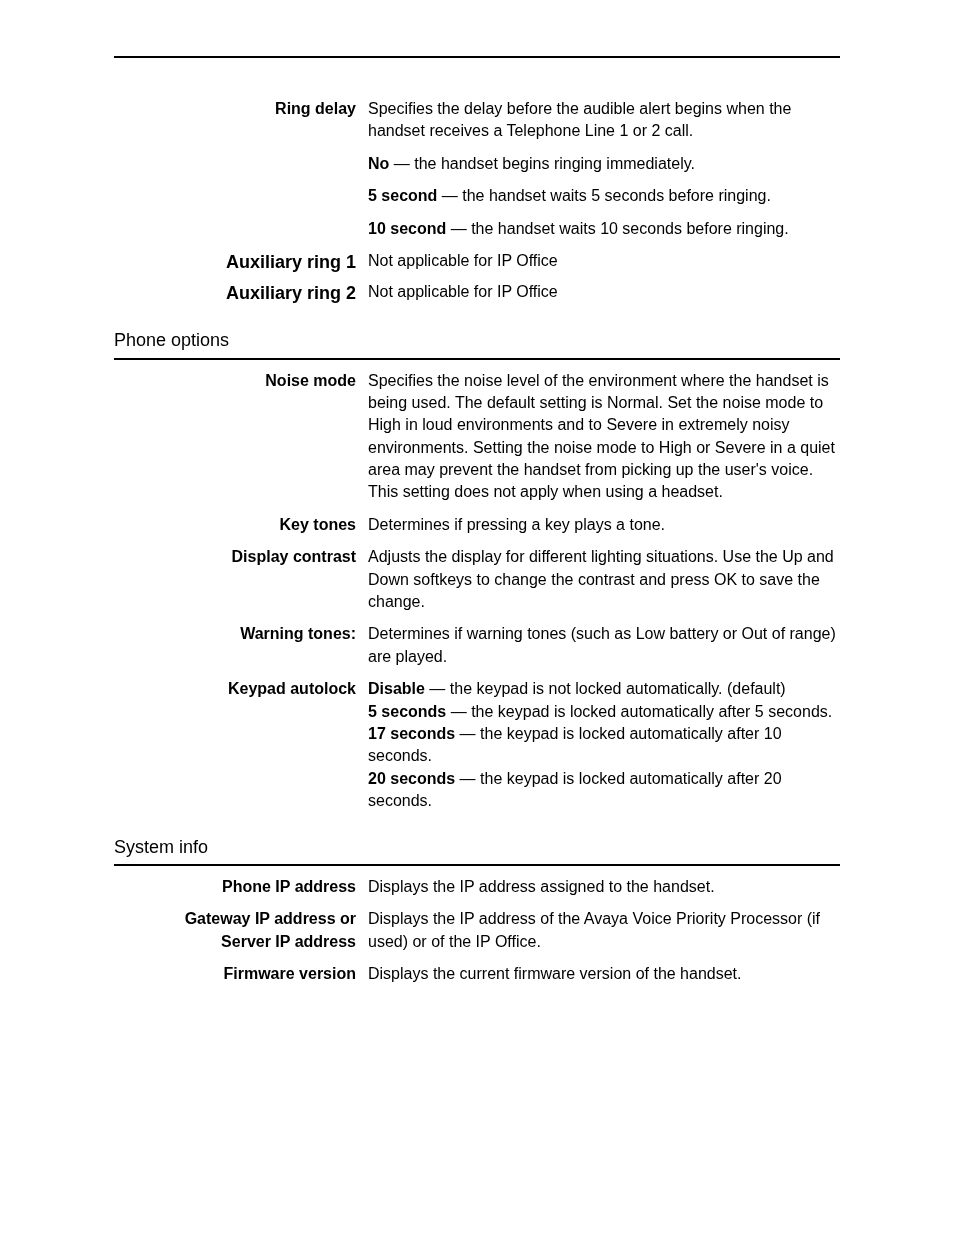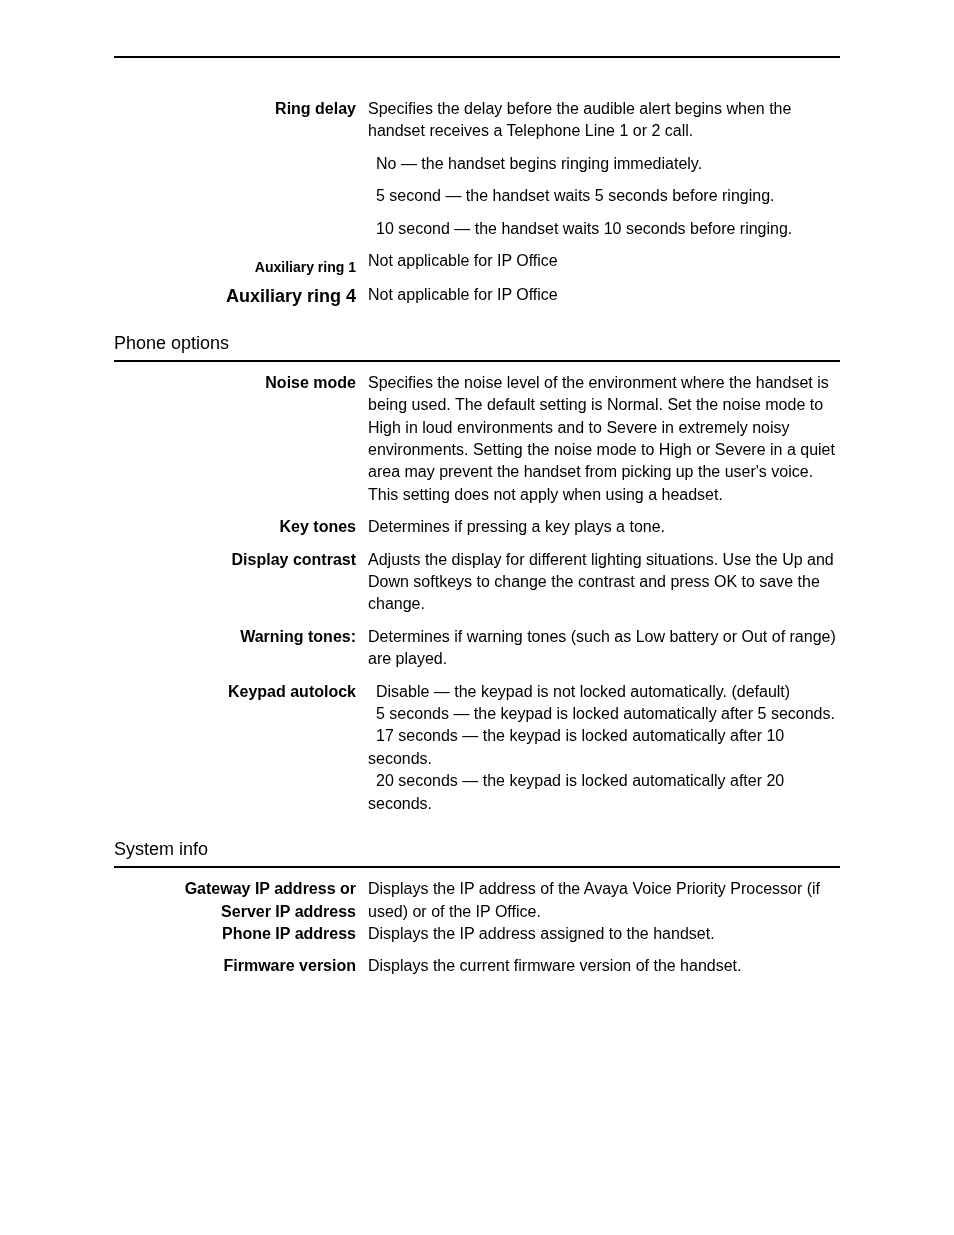--- a/index.html
+++ b/index.html
@@ -2,21 +2,21 @@
 <html><head>
 <meta charset="utf-8">
 <style>
   html,body{margin:0;padding:0;background:#fff;color:#000;}
   body{font-family:Helvetica,Arial,sans-serif;font-size:16px;line-height:1.4;}
   .page{width:954px;height:1235px;position:relative;box-sizing:border-box;padding:56px 114px 40px 114px;}
   .hr-top{border:none;border-top:2px solid #000;margin:0 0 40px 0;}
   .row{display:flex;align-items:flex-start;}
   .lbl-col{width:254px;flex:0 0 254px;text-align:right;font-weight:bold;padding-right:12px;box-sizing:border-box;}
   .body-col{flex:1;}
-  .opt{font-weight:normal;margin-left:8px;}
+  .opt{font-weight:bold;}
   .inline-bold{font-weight:normal;}
   .sect-head{font-weight:normal;font-size:18px;margin-top:22px;}
   .sect-rule{border:none;border-top:2px solid #000;margin:4px 0 10px 0;}
   .body-p{margin:0 0 10px 0;}
 </style>
 </head>
 <body>
 
 <div class="page">
   <hr class="hr-top">
@@ -25,26 +25,26 @@
     <div class="lbl-col">Ring delay</div>
     <div class="body-col">
       <p class="body-p">Specifies the delay before the audible alert begins when the handset receives a Telephone Line 1 or 2 call.</p>
       <p class="body-p"><span class="opt">No</span><span> — the handset begins ringing immediately.</span></p>
       <p class="body-p"><span class="opt">5 second</span><span> — the handset waits 5 seconds before ringing.</span></p>
       <p class="body-p"><span class="opt">10 second</span><span> — the handset waits 10 seconds before ringing.</span></p>
     </div>
   </div>
 
   <div class="row">
-    <div class="lbl-col" style="font-size:14px;margin-top:8px;">Auxiliary ring 1</div>
+    <div class="lbl-col" style="font-size:18px;">Auxiliary ring 1</div>
     <div class="body-col">Not applicable for IP Office</div>
   </div>
 
   <div class="row" style="margin-top:6px;">
-    <div class="lbl-col" style="font-size:18px;">Auxiliary ring 4</div>
+    <div class="lbl-col" style="font-size:18px;">Auxiliary ring 2</div>
     <div class="body-col">Not applicable for IP Office</div>
   </div>
 
   <div class="sect-head">Phone options</div>
   <hr class="sect-rule">
 
   <div class="row">
     <div class="lbl-col">Noise mode</div>
     <div class="body-col">
       <span>Specifies the noise level of the environment where the handset is being used. The default setting is </span><span class="inline-bold">Normal</span><span>. Set the noise mode to </span><span class="inline-bold">High</span><span> in loud environments and to </span><span class="inline-bold">Severe</span><span> in extremely noisy environments. Setting the noise mode to High or Severe in a quiet area may prevent the handset from picking up the user's voice. This setting does not apply when using a headset.</span>
@@ -74,31 +74,31 @@
       <div><span class="opt">Disable</span><span> — the keypad is not locked automatically. (default)</span></div>
       <div><span class="opt">5 seconds</span><span> — the keypad is locked automatically after 5 seconds.</span></div>
       <div><span class="opt">17 seconds</span><span> — the keypad is locked automatically after 10 seconds.</span></div>
       <div><span class="opt">20 seconds</span><span> — the keypad is locked automatically after 20 seconds.</span></div>
     </div>
   </div>
 
   <div class="sect-head">System info</div>
   <hr class="sect-rule">
 
+  <div class="row">
+    <div class="lbl-col">Phone IP address</div>
+    <div class="body-col">Displays the IP address assigned to the handset.</div>
+  </div>
+
   <div class="row" style="margin-top:10px;">
     <div class="lbl-col">
       <div>Gateway IP address or</div>
       <div>Server IP address</div>
     </div>
     <div class="body-col">Displays the IP address of the Avaya Voice Priority Processor (if used) or of the IP Office.</div>
-  </div>
-
-  <div class="row">
-    <div class="lbl-col">Phone IP address</div>
-    <div class="body-col">Displays the IP address assigned to the handset.</div>
   </div>
 
   <div class="row" style="margin-top:10px;">
     <div class="lbl-col">Firmware version</div>
     <div class="body-col">Displays the current firmware version of the handset.</div>
   </div>
 
 </div>
 
 </body></html>

